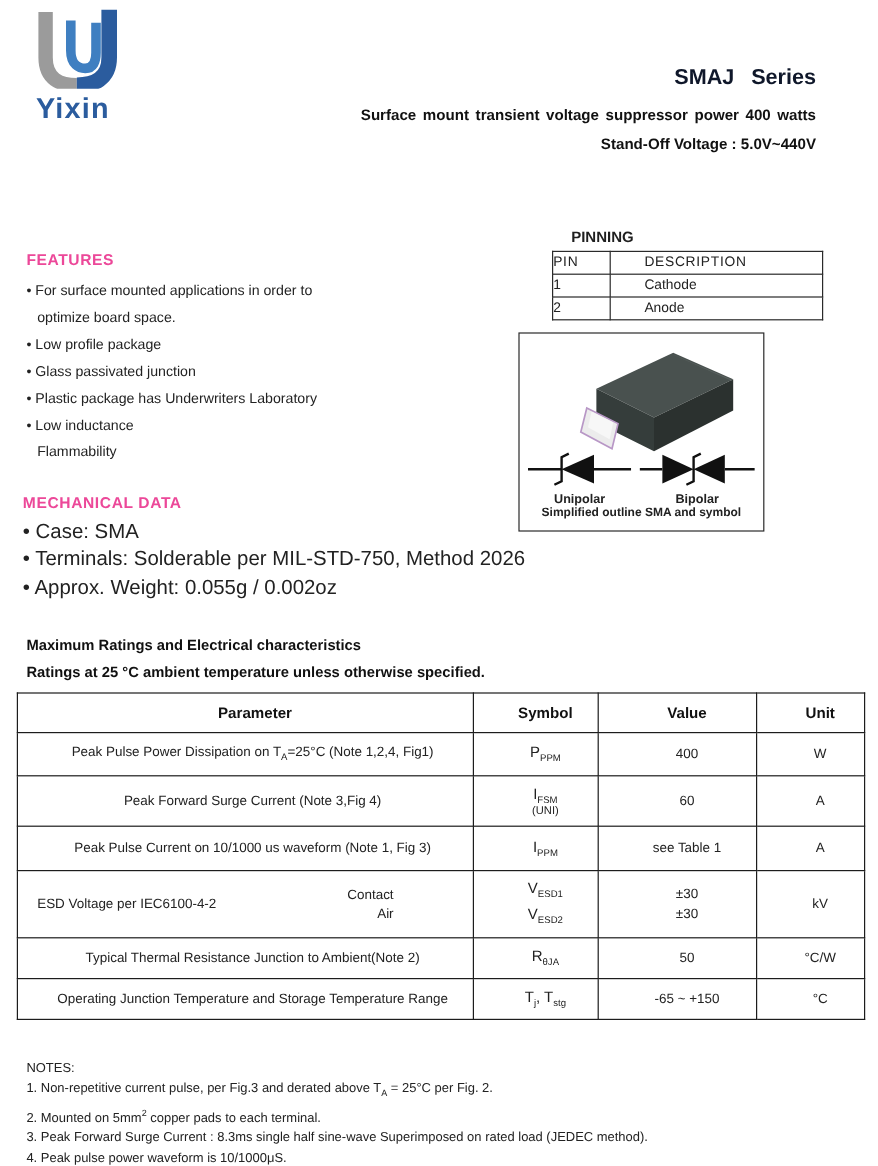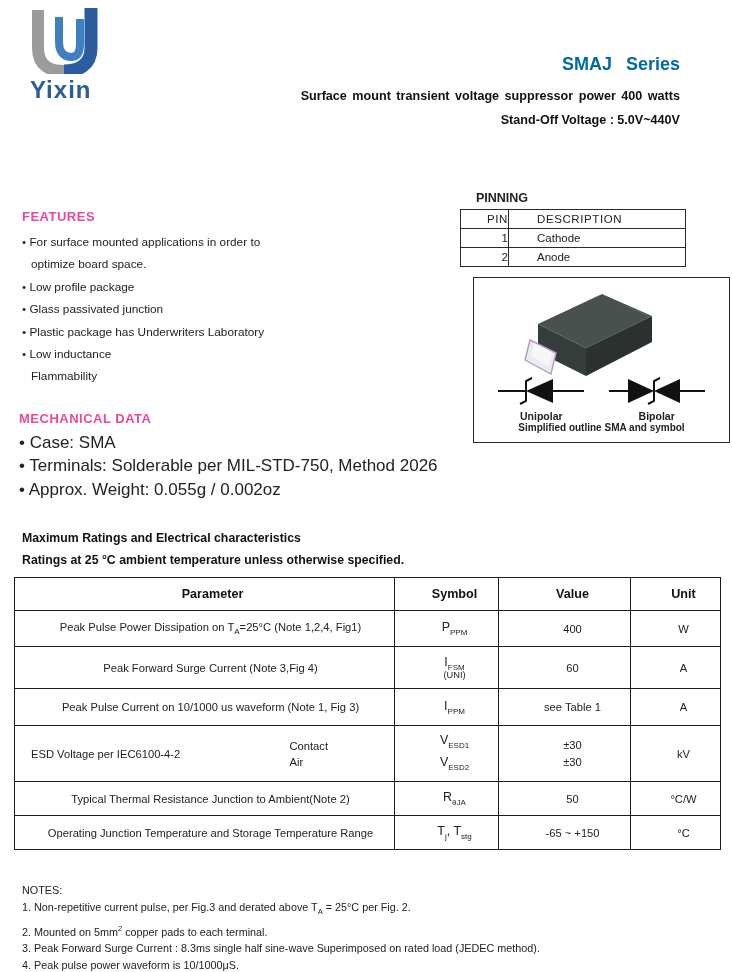--- a/index.html
+++ b/index.html
@@ -9,42 +9,42 @@
     background:#ffffff; overflow:hidden;
     font-family:"Liberation Sans", sans-serif; color:#1f1f1f;
   }
 
   
   .logo { position:absolute; left:28px; top:8px; width:110px; }
   .logo-text { font-size:24px; font-weight:bold; color:#2b5c9e; letter-spacing:1px; margin-top:-2px; margin-left:2px; }
 
   
   .title-block { position:absolute; top:54px; right:52px; text-align:right; }
-  .doc-title { font-size:18px; font-weight:bold; color:#0369a1; word-spacing:9px; }
+  .doc-title { font-size:18px; font-weight:bold; color:#0f172a; word-spacing:9px; }
   .doc-sub1 { font-size:12.6px; font-weight:bold; color:#111; margin-top:14px; word-spacing:2px; }
   .doc-sub2 { font-size:12.6px; font-weight:bold; color:#111; margin-top:10px; }
 
   
   .features { position:absolute; left:22px; top:209px; width:430px; }
   .sec-heading { font-size:13px; font-weight:bold; letter-spacing:.5px; color:#ec4899; }
   .features .body { margin-top:7px; font-size:11.8px; line-height:22.4px; color:#222; }
   .cont { padding-left:9px; }
   .mechanical { position:absolute; left:19px; top:411px; width:440px; }
   .mechanical .body { margin-top:5px; font-size:17px; line-height:23.4px; color:#222; }
 
   
   .pinning-heading { position:absolute; left:476px; top:191px; font-size:12.5px; font-weight:bold; }
   table.pin { position:absolute; left:460px; top:209px; width:226px; border-collapse:collapse; }
   table.pin td { border:1.5px solid #2a2a2a; height:19px; font-size:11.5px; color:#222; }
-  table.pin .c-pin { width:48px; text-align:right; }
+  table.pin .c-pin { width:48px; text-align:left; }
   table.pin .c-desc { padding-left:28px; }
   table.pin .hdr { letter-spacing:.6px; }
 
   
-  .outline-box { position:absolute; left:473px; top:277px; width:257px; height:166px; border:1.5px solid #2a2a2a; }
+  .outline-box { position:absolute; left:432px; top:277px; width:205px; height:166px; border:1.5px solid #2a2a2a; }
   .pkg-wrap { position:absolute; left:30px; top:8px; }
   .sym-row { position:absolute; left:0; top:96px; width:100%; display:flex; justify-content:space-evenly; align-items:flex-start; }
   .sym-item { display:flex; flex-direction:column; align-items:center; }
   .sym-label { font-size:10.5px; font-weight:bold; color:#222; margin-top:2px; }
   .outline-caption { position:absolute; left:0; bottom:9px; width:100%; text-align:center; font-size:10px; font-weight:bold; color:#222; }
 
   
   .ratings-head { position:absolute; left:22px; top:527px; font-size:12.3px; font-weight:bold; color:#111; line-height:22px; }
 
   
@@ -53,21 +53,21 @@
   table.main th { font-size:12.6px; font-weight:bold; color:#111; height:33px; }
   table.main td { font-size:11.2px; color:#222; text-align:center; }
   td.param { text-align:left; padding-left:10px; padding-right:4px; }
   .col-param { width:380px; } .col-sym { width:104px; } .col-val { width:132px; } .col-unit { width:90px; }
   tr.r1 td { height:36px; } tr.r2 td { height:42px; } tr.r3 td { height:37px; }
   tr.r4 td { height:56px; } tr.r5 td { height:34px; } tr.r6 td { height:34px; }
   .sym { font-size:12.5px; }
   .sym sub, td sub { font-size:8px; }
   .sym-note { font-size:9.3px; margin-top:-1px; }
   .esd-param { display:flex; align-items:center; }
-  .esd-sub { margin-left:auto; margin-right:62px; text-align:left; line-height:16px; }
+  .esd-sub { margin-left:auto; margin-right:62px; text-align:right; line-height:16px; }
   .stack { line-height:17px; }
 
   
   .notes { position:absolute; left:22px; top:882px; font-size:10.8px; color:#222; line-height:16.8px; }
   .notes sub { font-size:7.5px; }
   .notes sup { font-size:7.5px; }
 </style>
 </head>
 <body>
 

